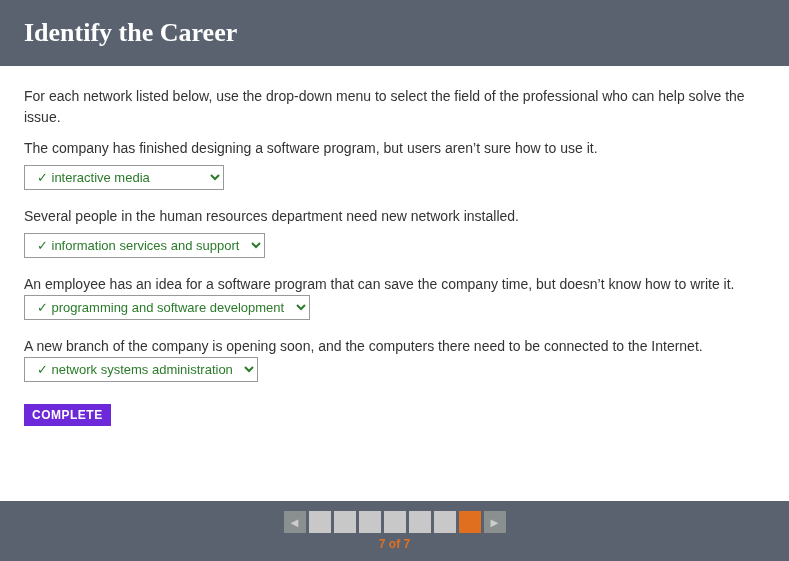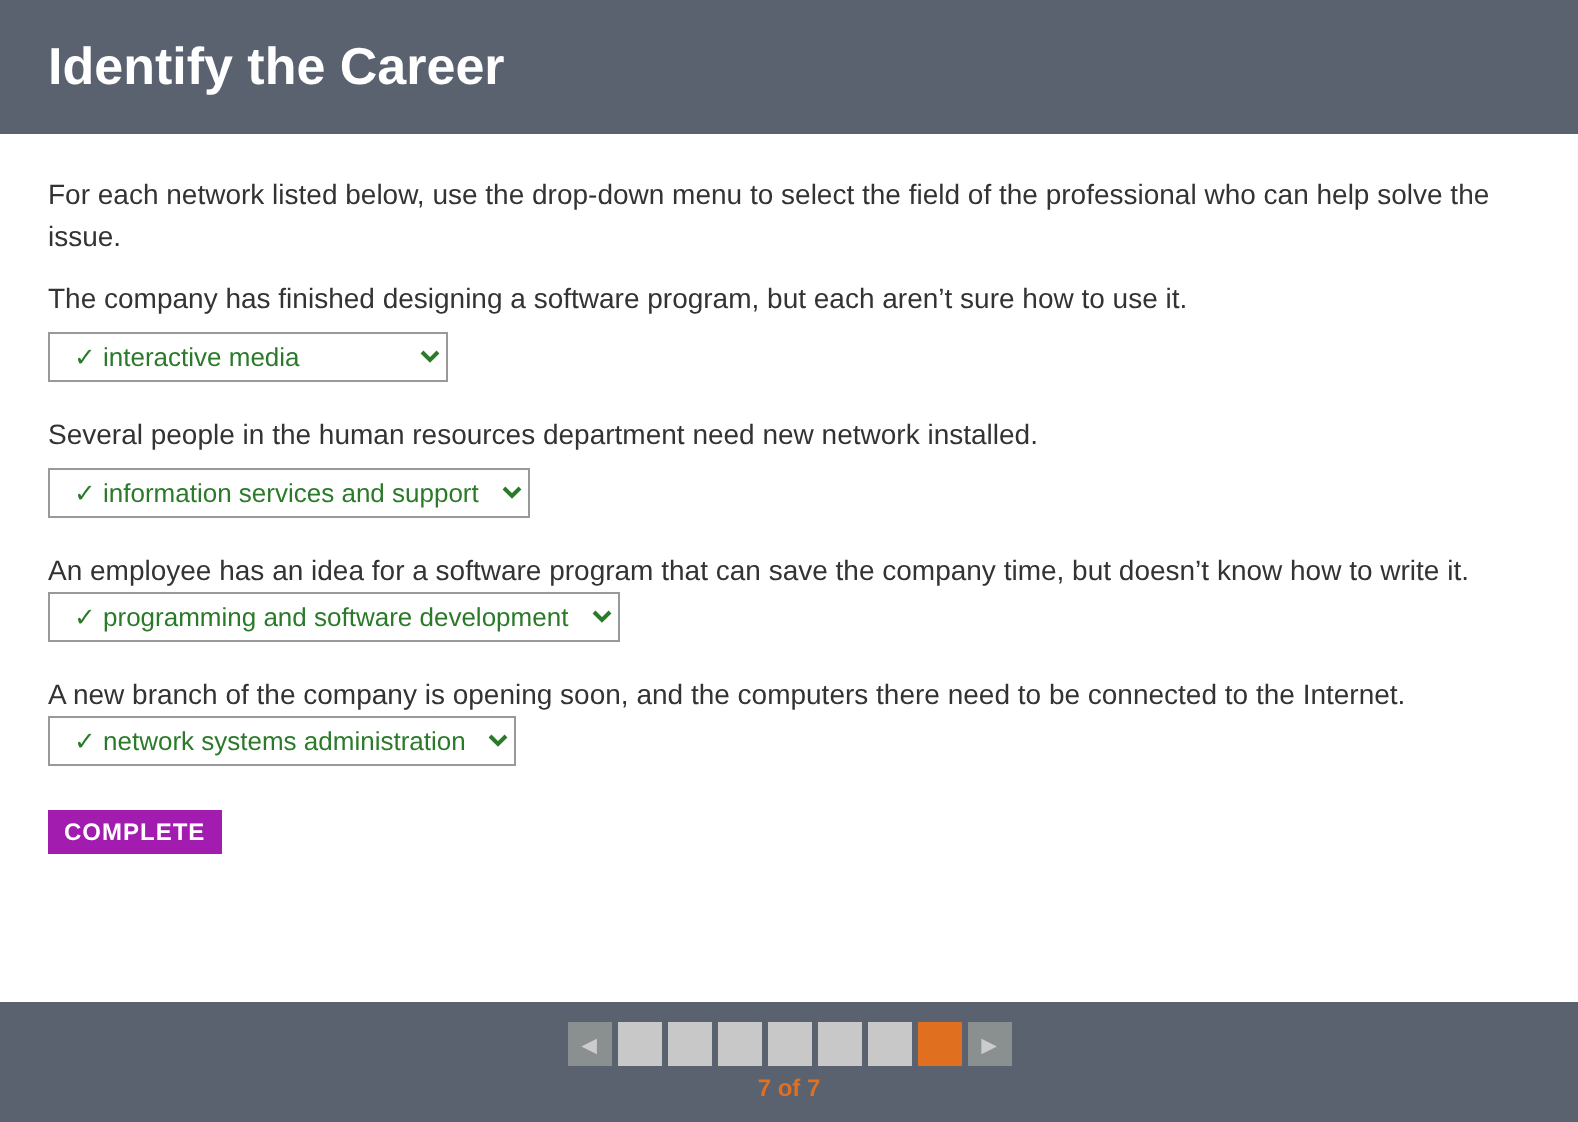--- a/index.html
+++ b/index.html
@@ -2,20 +2,21 @@
 <html><head>
   <meta charset="utf-8">
   <style>
     * { box-sizing: border-box; margin: 0; padding: 0; }
     body { font-family: Arial, sans-serif; font-size: 14px; background: #fff; width: 789px; height: 561px; overflow: hidden; }
 
     .header {
       background: #5a6270;
       padding: 18px 24px;
       color: #fff;
+      font-family: Liberation Serif, serif;
     }
     .header h1 {
       font-size: 26px;
       font-weight: bold;
       color: #fff;
     }
 
     .main-content {
       padding: 20px 24px;
       background: #fff;
@@ -46,21 +47,21 @@
       color: #2a7a2a;
       font-weight: normal;
       cursor: pointer;
       appearance: auto;
       -webkit-appearance: auto;
       min-width: 200px;
     }
 
     .complete-btn {
       display: inline-block;
-      background: #a21caf;
+      background: #6d28d9;
       color: #fff;
       font-size: 12px;
       font-weight: bold;
       padding: 4px 8px;
       border: none;
       cursor: pointer;
       letter-spacing: 0.5px;
       margin-top: 6px;
     }
 
@@ -123,21 +124,21 @@
 <body>
 
 <div class="header">
   <h1>Identify the Career</h1>
 </div>
 
 <div class="main-content">
   <p class="instruction">For each network listed below, use the drop-down menu to select the field of the professional who can help solve the issue.</p>
 
   <div class="question-block">
-    <p class="question-text">The company has finished designing a software program, but each aren’t sure how to use it.</p>
+    <p class="question-text">The company has finished designing a software program, but users aren’t sure how to use it.</p>
     <select class="dropdown-select">
       <option>✓ interactive media</option>
     </select>
   </div>
 
   <div class="question-block">
     <p class="question-text">Several people in the human resources department need new network installed.</p>
     <select class="dropdown-select">
       <option>✓ information services and support</option>
     </select>

